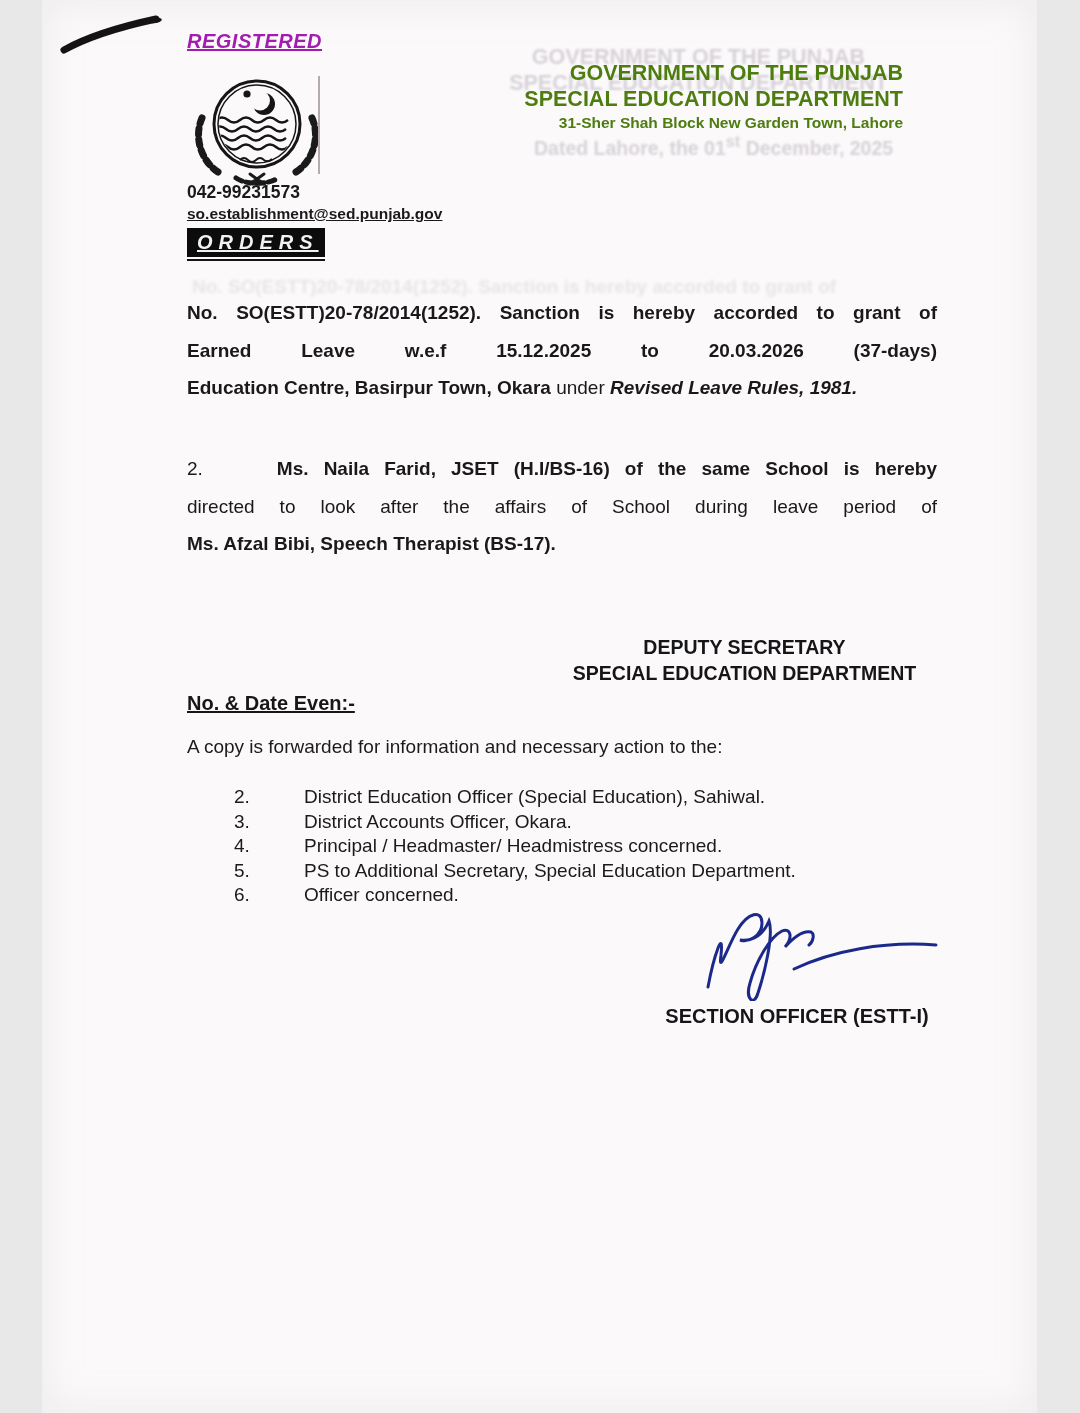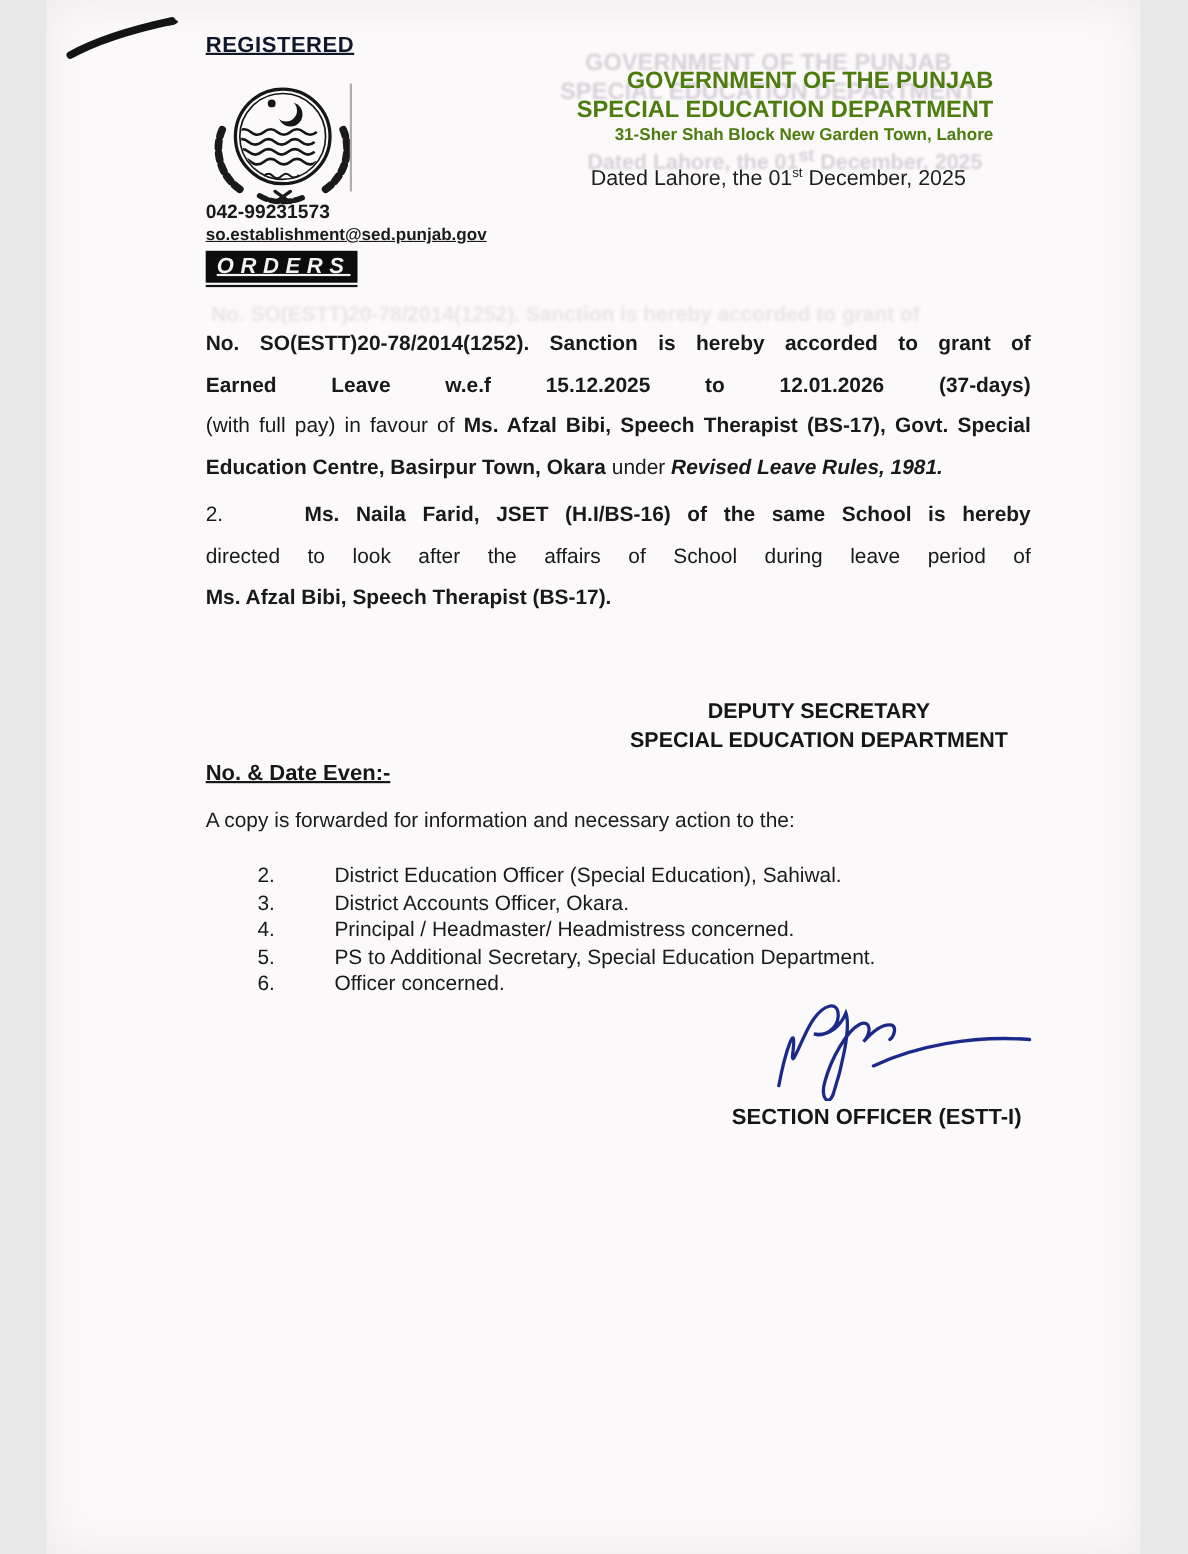--- a/index.html
+++ b/index.html
@@ -17,21 +17,21 @@
   }
   .abs { position:absolute; }
   .bold { font-weight:bold; }
   .reg  { font-weight:normal; }
   .bi   { font-weight:bold; font-style:italic; }
 
   .pen-mark { left:14px; top:12px; }
 
   .registered {
     left:145px; top:30px; font-size:20px; font-weight:bold;
-    letter-spacing:0.5px; text-decoration:underline; color:#0f172a;
+    letter-spacing:0.5px; text-decoration:underline; color:#a21caf;font-style:italic;
   }
 
   .logo-wrap { left:146px; top:68px; }
   .logo-divider { left:276px; top:76px; width:2px; height:98px; background:#b3abae; }
 
   .header-block { left:416px; top:60px; width:445px; text-align:right; color:#4d7c0f; }
   .header-block .org1 { font-size:21.5px; font-weight:bold; line-height:26px; }
   .header-block .org2 { font-size:21.5px; font-weight:bold; line-height:26px; }
   .header-block .addr { font-size:15.5px; font-weight:bold; line-height:22px; }
 
@@ -131,35 +131,31 @@
     </svg>
   </div>
   <div class="abs logo-divider"></div>
 
   <div class="abs header-block">
     <div class="org1">GOVERNMENT OF THE PUNJAB</div>
     <div class="org2">SPECIAL EDUCATION DEPARTMENT</div>
     <div class="addr">31-Sher Shah Block New Garden Town, Lahore</div>
   </div>
 
-  <div class="abs date-line">
-    <span>Dated Lahore, the 01</span><sup>st</sup><span> December, 2025</span>
-  </div>
 
   <div class="abs phone">042-99231573</div>
   <div class="abs email">so.establishment@sed.punjab.gov</div>
 
   <div class="abs orders-wrap">
     <span class="orders-badge">ORDERS</span>
   </div>
 
   <div class="abs para para1">
     <div class="pline bold">No. SO(ESTT)20-78/2014(1252). Sanction is hereby accorded to grant of</div>
-    <div class="pline bold">Earned Leave w.e.f 15.12.2025 to 12.01.2026 (37-days)</div>
-    <div class="pline"><span class="reg">(with full pay) in favour of </span><span class="bold">Ms. Afzal Bibi, Speech Therapist (BS-17), Govt. Special</span></div>
+    <div class="pline bold">Earned Leave w.e.f 15.12.2025 to 20.03.2026 (37-days)</div>
     <div class="pline noj"><span class="bold">Education Centre, Basirpur Town, Okara </span><span class="reg">under </span><span class="bi">Revised Leave Rules, 1981.</span></div>
   </div>
 
   <div class="abs para para2">
     <div class="pline"><span class="reg">2.</span><span class="spacer"></span><span class="bold">Ms. Naila Farid,</span><span class="bold"> JSET (H.I/BS-16) of the same School is hereby</span></div>
     <div class="pline reg">directed to look after the affairs of School during leave period of</div>
     <div class="pline noj bold">Ms. Afzal Bibi, Speech Therapist (BS-17).</div>
   </div>
 
   <div class="abs signoff">

